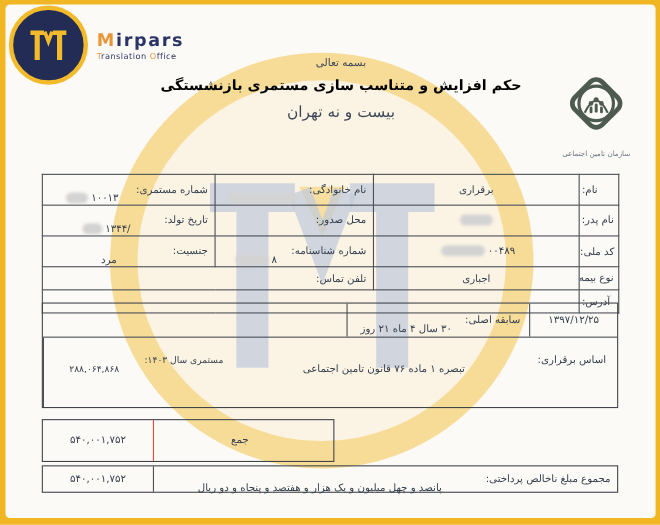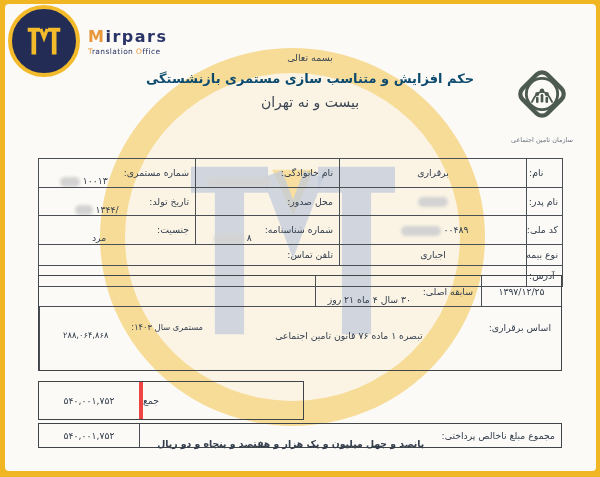--- a/index.html
+++ b/index.html
@@ -22,21 +22,21 @@
   .logo-name{font-size:16px;font-weight:bold;letter-spacing:1.5px;color:#2A3467;line-height:1;}
   .logo-name .accent{color:#E9963B;}
   .logo-sub{font-size:7.5px;letter-spacing:.4px;color:#2A3467;margin-top:2px;}
   .logo-sub .accent{color:#E9963B;}
   
   .seal{position:absolute;left:497px;top:56px;width:90px;text-align:center;z-index:2;}
   .seal-caption{font-size:6.5px;color:#6a7480;margin-top:0px;}
   
   .hdr{position:absolute;left:130px;top:52px;width:360px;text-align:center;z-index:2;}
   .hdr .bismillah{font-size:9.5px;color:#3c4654;}
-  .hdr .title{font-size:13px;font-weight:bold;color:#0c4a6e;margin-top:8px;}
+  .hdr .title{font-size:13px;font-weight:bold;color:#000000;margin-top:8px;}
   .hdr .branch{font-size:14px;margin-top:8px;color:#3c4654;}
   
   .doc-text{font-size:9.3px;color:#323e4d;}
   table.t1{position:absolute;left:38px;top:158px;width:524px;height:101px;z-index:2;
       border-collapse:collapse;table-layout:fixed;}
   table.t1 td{border:1px solid #4a4f55;padding:0 2px;height:20px;font-size:9.3px;color:#323e4d;overflow:hidden;}
   table.t1{border:1.5px solid #40454a;}
   td.lblcell{text-align:left;padding-right:4px !important;white-space:nowrap;}
   td.ctr{text-align:center;}
   .pair{display:flex;align-items:center;width:100%;}
@@ -46,28 +46,28 @@
       filter:blur(1.6px);vertical-align:middle;margin:0 3px;}
   .t2{position:absolute;left:38px;top:275px;width:524px;height:96px;z-index:2;box-sizing:border-box;
       border:1.5px solid #40454a;display:flex;flex-direction:column;background:transparent;}
   .t2r1{display:flex;height:30px;border-bottom:1px solid #4a4f55;align-items:stretch;}
   .t2r1 > div, .t2r2 > div{display:flex;align-items:center;}
   .t2 .bl{border-left:1px solid #4a4f55;}
   .t2r2{flex:1;display:flex;align-items:stretch;}
   .t2r2 > div{align-items:flex-start;padding-top:7px;}
   .t3{position:absolute;left:38px;top:381px;width:266px;height:39px;z-index:2;box-sizing:border-box;
       border:1.5px solid #40454a;display:flex;}
-  .t3 .sumlbl{flex:1;display:flex;align-items:center;justify-content:flex-end;padding-right:7px;
-      border-left:4px solid #ef4444;}
+  .t3 .sumlbl{flex:1;display:flex;align-items:center;justify-content:center;padding-right:7px;
+      border-left:1px solid #ef4444;}
   .t3 .sumamt{width:100px;display:flex;align-items:center;justify-content:center;}
   .t4{position:absolute;left:38px;top:423px;width:524px;height:25px;z-index:2;box-sizing:border-box;
       border:1.5px solid #40454a;display:flex;}
   .t4 .grosscell{flex:1;display:flex;align-items:center;border-left:1px solid #4a4f55;}
   .t4 .grossamt{width:100px;display:flex;align-items:center;justify-content:center;}
-  .bold{font-weight:bold;text-align:center;}
+  .bold{font-weight:normal;text-align:center;}
   .num{white-space:nowrap;}
 </style>
 </head>
 <body>
 
 <div class="page"></div>
 
 <div class="wm">
   <svg width="250" height="198" viewBox="0 0 240 190">
     <polygon points="100,18 120,62 140,18" fill="rgba(243,198,80,.85)"></polygon>

